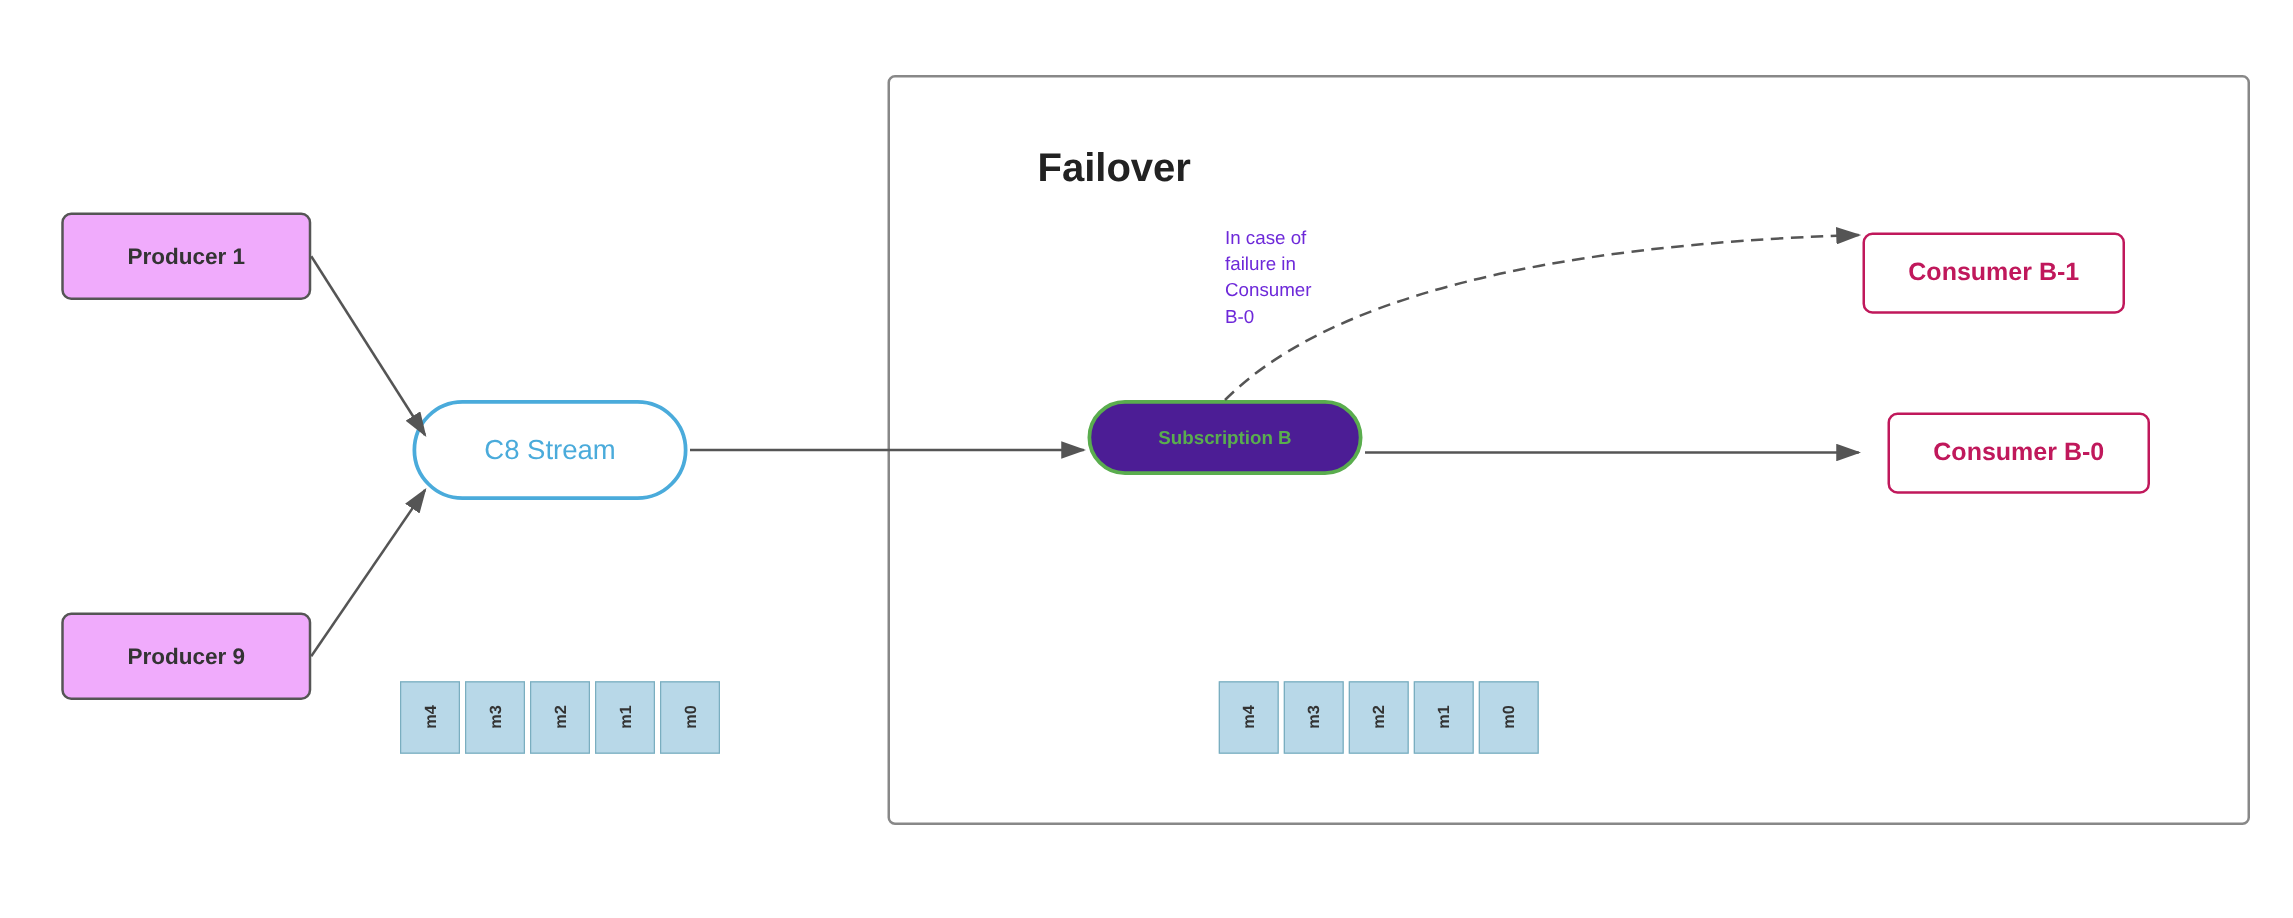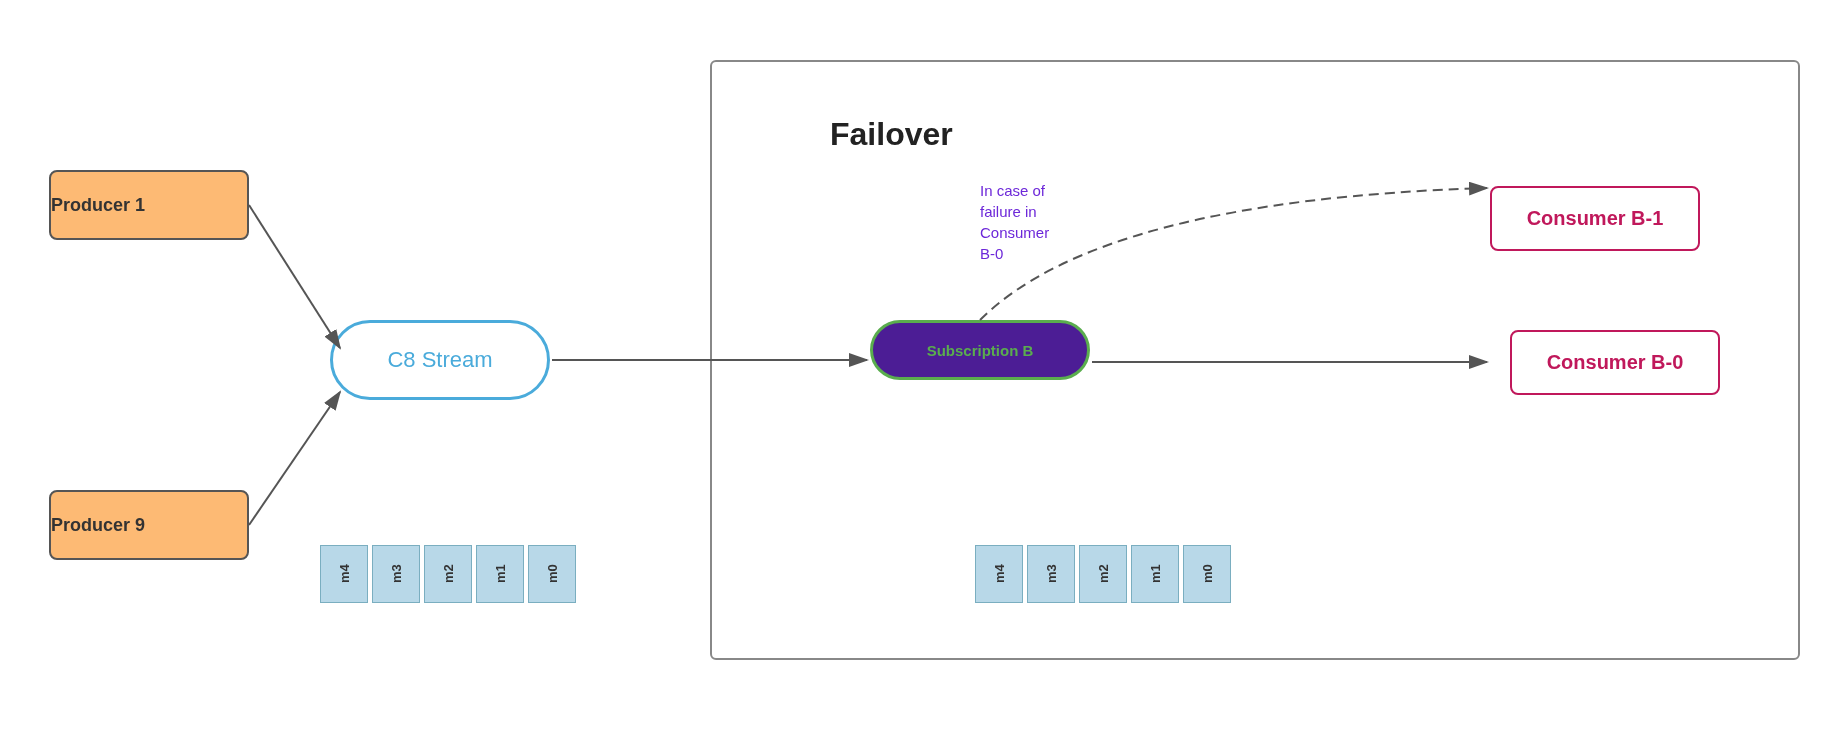--- a/index.html
+++ b/index.html
@@ -16,23 +16,24 @@
       position: relative;
       width: 1834px;
       height: 734px;
     }
 
     
     .producer-box {
       position: absolute;
       border: 2.5px solid #555;
       border-radius: 8px;
-      background: #fdba74;
-      display: flex;
-      align-items: center;
+      background: #f0abfc;
+      display: flex;
+      align-items: center;
+      justify-content: center;
       font-size: 18px;
       font-weight: bold;
       color: #333;
     }
 
     #producer1 {
       left: 49px;
       top: 170px;
       width: 200px;
       height: 70px;

